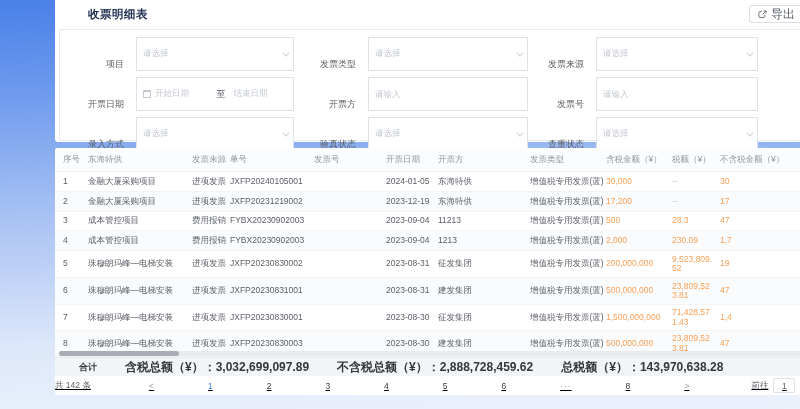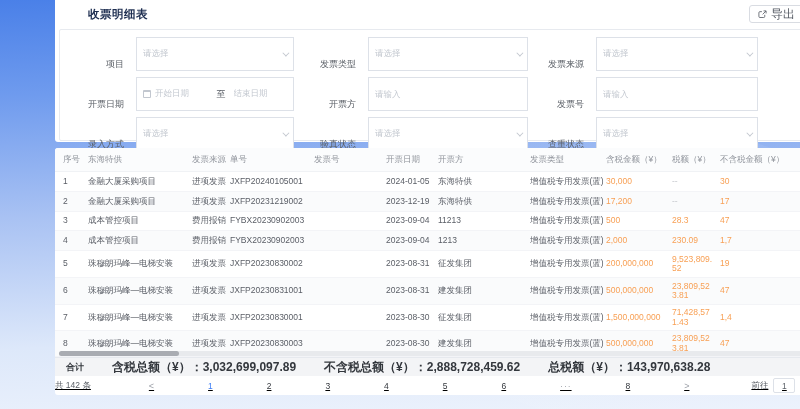--- a/index.html
+++ b/index.html
@@ -67,21 +67,21 @@
   .tr { border-bottom:1px solid #f3f4f7; }
   .tr.h20 { height:20px; } .tr.h19 { height:19px; } .tr.h27 { height:27px; } .tr.h26 { height:26px; }
   .tr.even { background:#fafbfc; }
   .vscroll { position:absolute; right:2px; top:26px; width:5px; height:76px; background:#c5c8ce; border-radius:3px; }
   .hscroll { position:absolute; left:4px; right:4px; top:203px; height:5px; background:#e8eaed; border-radius:3px; }
   .hthumb { position:absolute; left:0; top:0; width:120px; height:5px; background:#a9acb2; border-radius:3px; }
 
   
   .sumrow { position:absolute; left:0; right:0; top:209px; height:19px; background:#f3f4f6;
             border-top:1px solid #e6e9ee; display:flex; align-items:center; padding:0 16px 0 11px; }
-  .sum-label { font-size:9px; font-weight:bold; color:#33373d; }
+  .sum-label { font-size:9px; font-weight:bold; color:#33373d;margin-left:13px; }
   .sum-group { margin-left:28px; font-size:12px; font-weight:bold; color:#33373d; white-space:nowrap; }
   .sum-group:first-of-type { margin-left:auto; }
 
   
   .pager { position:absolute; left:0; right:0; top:228px; height:19px; display:flex; align-items:center;
            justify-content:space-between; gap:9px;text-decoration:underline; }
   .pg-total { font-size:8.5px; color:#5c6168; margin-right:4px; }
   .pg-arrow { font-size:9px; color:#9a9ea6; cursor:pointer; }
   .pg-num { font-size:8.5px; color:#33373d; cursor:pointer; }
   .pg-num.active { color:#3b7cf5; }

